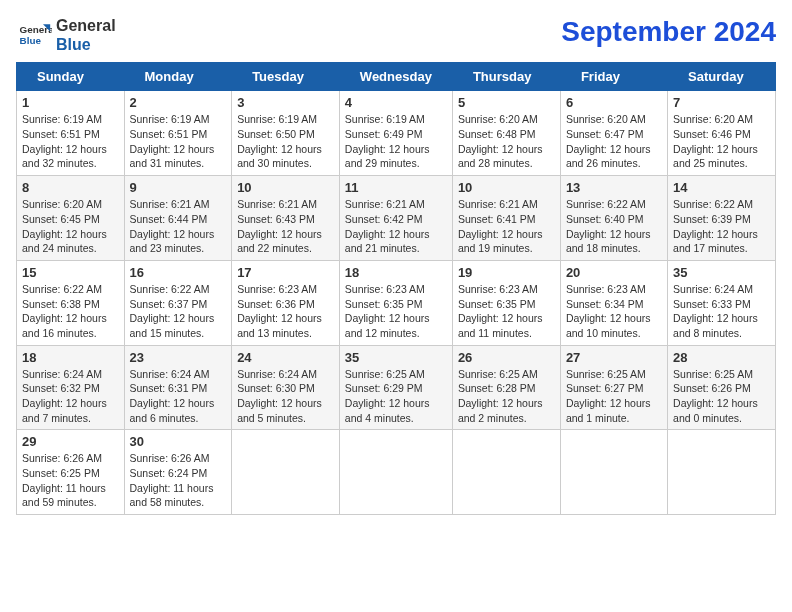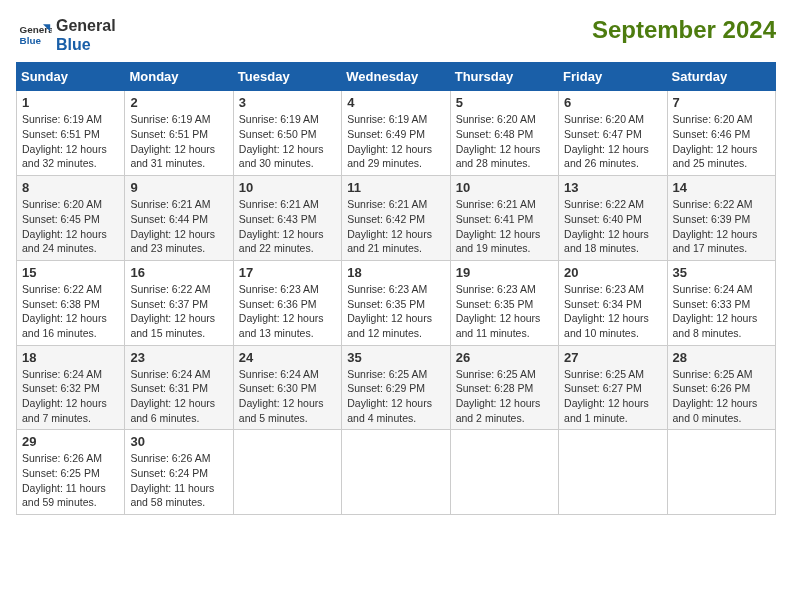--- a/index.html
+++ b/index.html
@@ -22,37 +22,37 @@
     }
     .logo-icon {
       width: 36px;
       height: 36px;
       margin-right: 4px;
     }
     .title-area {
       text-align: right;
     }
     .month-title {
-      font-size: 24px;
+      font-size: 28px;
       font-weight: bold;
-      color: #4d7c0f;
+      color: #1d4ed8;
     }
     .location {
       font-size: 14px;
       color: #555;
     }
     table {
       width: 100%;
       border-collapse: collapse;
       font-size: 11px;
     }
     thead tr th {
       background-color: #1a5fa8;
       color: #fff;
-      padding: 6px 4px;
+      padding: 6px 20px;
       text-align: left;
       font-size: 13px;
       font-weight: bold;
       border: 1px solid #1a5fa8;
     }
     tbody tr td {
       border: 1px solid #ccc;
       vertical-align: top;
       padding: 4px 5px;
       width: 14.28%;

